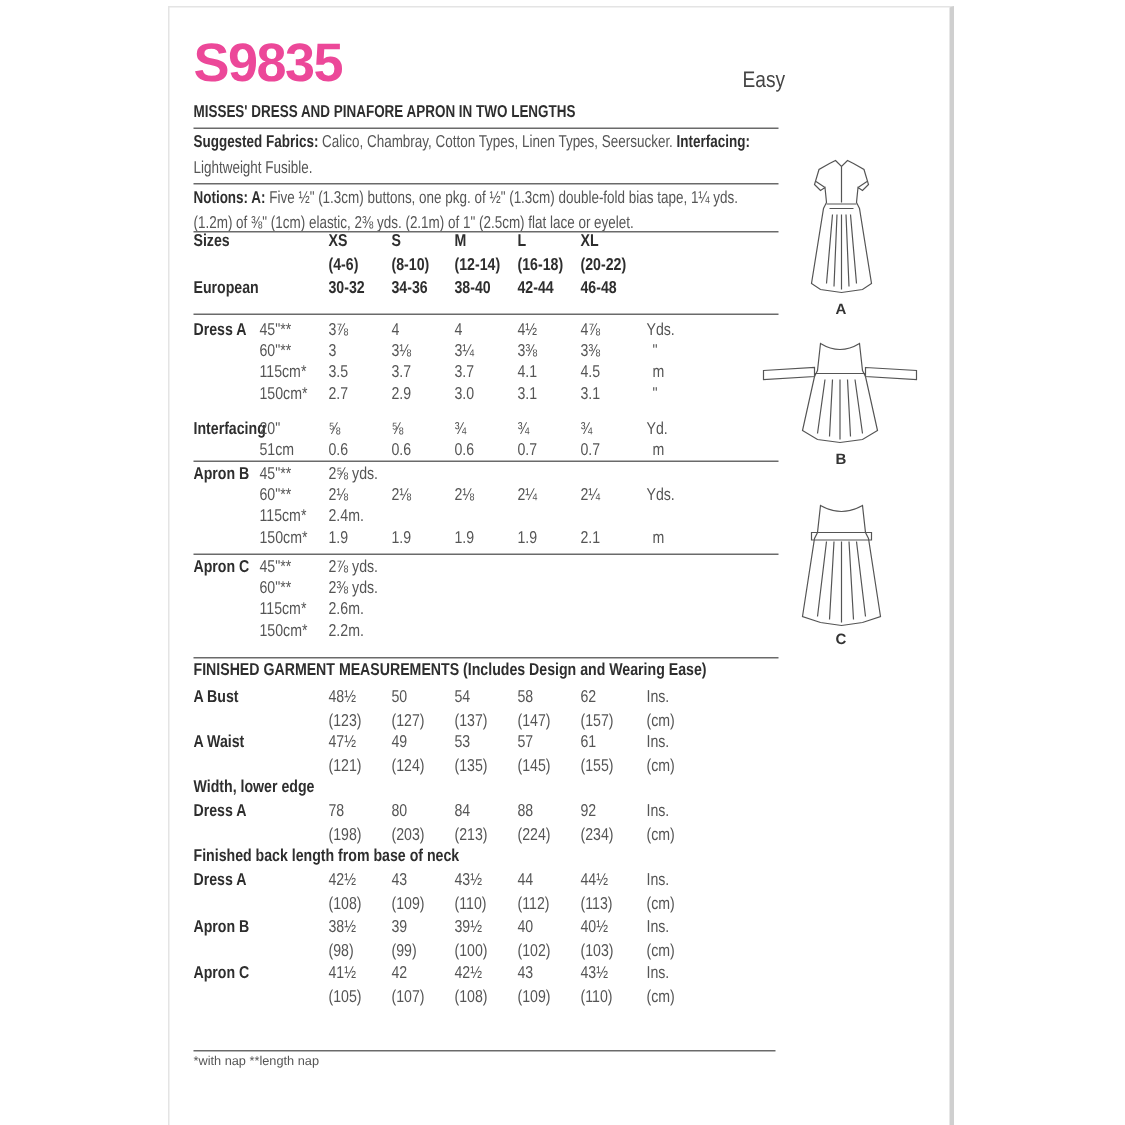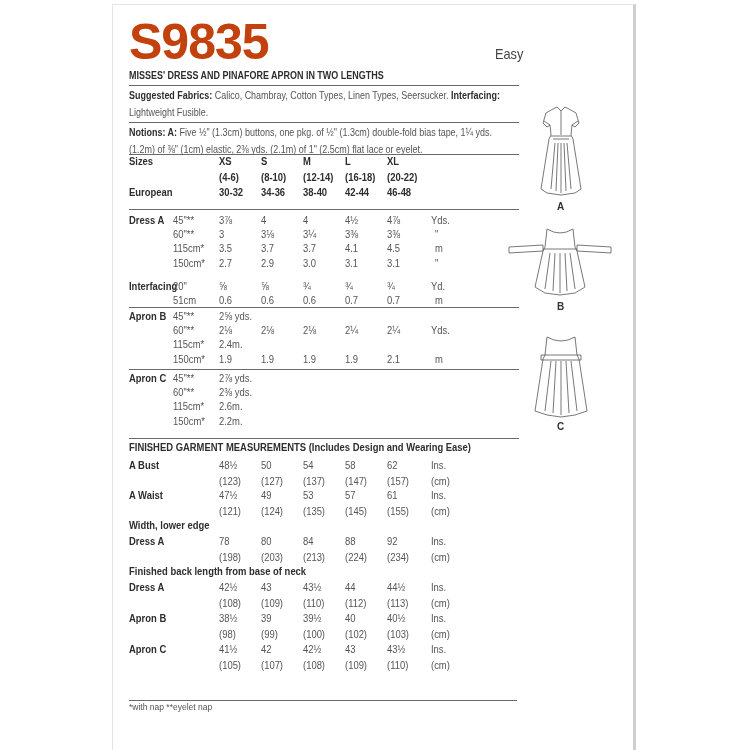--- a/index.html
+++ b/index.html
@@ -1,21 +1,21 @@
 <!DOCTYPE html>
 <html><head>
 <meta charset="utf-8">
 <style>
   html, body { margin:0; padding:0; }
   body { width:750px; height:750px; background:#ffffff; position:relative; overflow:hidden;
          font-family:"Liberation Sans", sans-serif; color:#2a2a2a; }
   .page { position:absolute; left:112px; top:4px; width:520px; height:746px;
           border-left:1px solid #e4e4e4; border-top:1px solid #e4e4e4; border-right:3px solid #cfcfcf; background:#fff; }
   .abs { position:absolute; white-space:nowrap; }
-  .code { left:16px; top:14px; font-size:50px; font-weight:bold; color:#c2410c; letter-spacing:-1px; line-height:46px; }
+  .code { left:16px; top:14px; font-size:36px; font-weight:bold; color:#ec4899; letter-spacing:-1px; line-height:46px; }
   .level { left:382px; top:40px; font-size:15px; color:#444; transform:scaleX(0.85); transform-origin:left; }
   .hr { position:absolute; left:16px; width:390px; height:0; border-top:1.6px solid #6a6a6a; }
   .cond { transform:scaleX(0.78); transform-origin:left top; }
   .title { left:16px; top:64px; font-size:11.5px; font-weight:bold; color:#2e2e2e; }
   .para { left:16px; font-size:11.5px; color:#555; line-height:17px; }
   .para b { color:#2e2e2e; }
   .t { position:absolute; font-size:11.5px; color:#555; white-space:nowrap; transform:scaleX(0.82); transform-origin:left top; }
   .t.b { font-weight:bold; color:#2e2e2e; }
   .footnote { left:16px; top:697px; font-size:8.5px; color:#555; }
   .fig { position:absolute; }
@@ -213,21 +213,21 @@
       <div class="t " style="left: 106px; top: 654px;">(105)</div>
       <div class="t " style="left: 148px; top: 654px;">(107)</div>
       <div class="t " style="left: 190px; top: 654px;">(108)</div>
       <div class="t " style="left: 232px; top: 654px;">(109)</div>
       <div class="t " style="left: 274px; top: 654px;">(110)</div>
       <div class="t " style="left: 318px; top: 638px;">Ins.</div>
       <div class="t " style="left: 318px; top: 654px;">(cm)</div>
     </div>
 
   <div class="hr" style="top:695px; width:388px"></div>
-  <div class="abs footnote">*with nap   **eyelet nap</div>
+  <div class="abs footnote">*with nap   **length nap</div>
 
   <svg class="fig" style="left:418px;top:98px" width="60" height="96" viewBox="0 0 60 96" fill="none" stroke="#555" stroke-width="0.8">
     <path d="M26 4 L30 8 L34 4 L38 6 L45 10 L48 20 L44 24 L41 22 L40 32 L42 36 L50 86 L44 90 L30 92 L16 90 L10 86 L18 36 L20 32 L19 22 L16 24 L12 20 L15 10 L22 6 Z"></path>
     <path d="M20 33 L40 33 M22 36 L38 36"></path>
     <path d="M24 40 L20 86 M30 40 L30 90 M36 40 L40 86 M27 40 L25 88 M33 40 L35 88"></path>
     <path d="M30 8 L30 32"></path>
     <path d="M13 18 L19 22 M47 18 L41 22"></path>
   </svg>
   <div class="figlabel" style="left:444px;top:196px">A</div>
 

